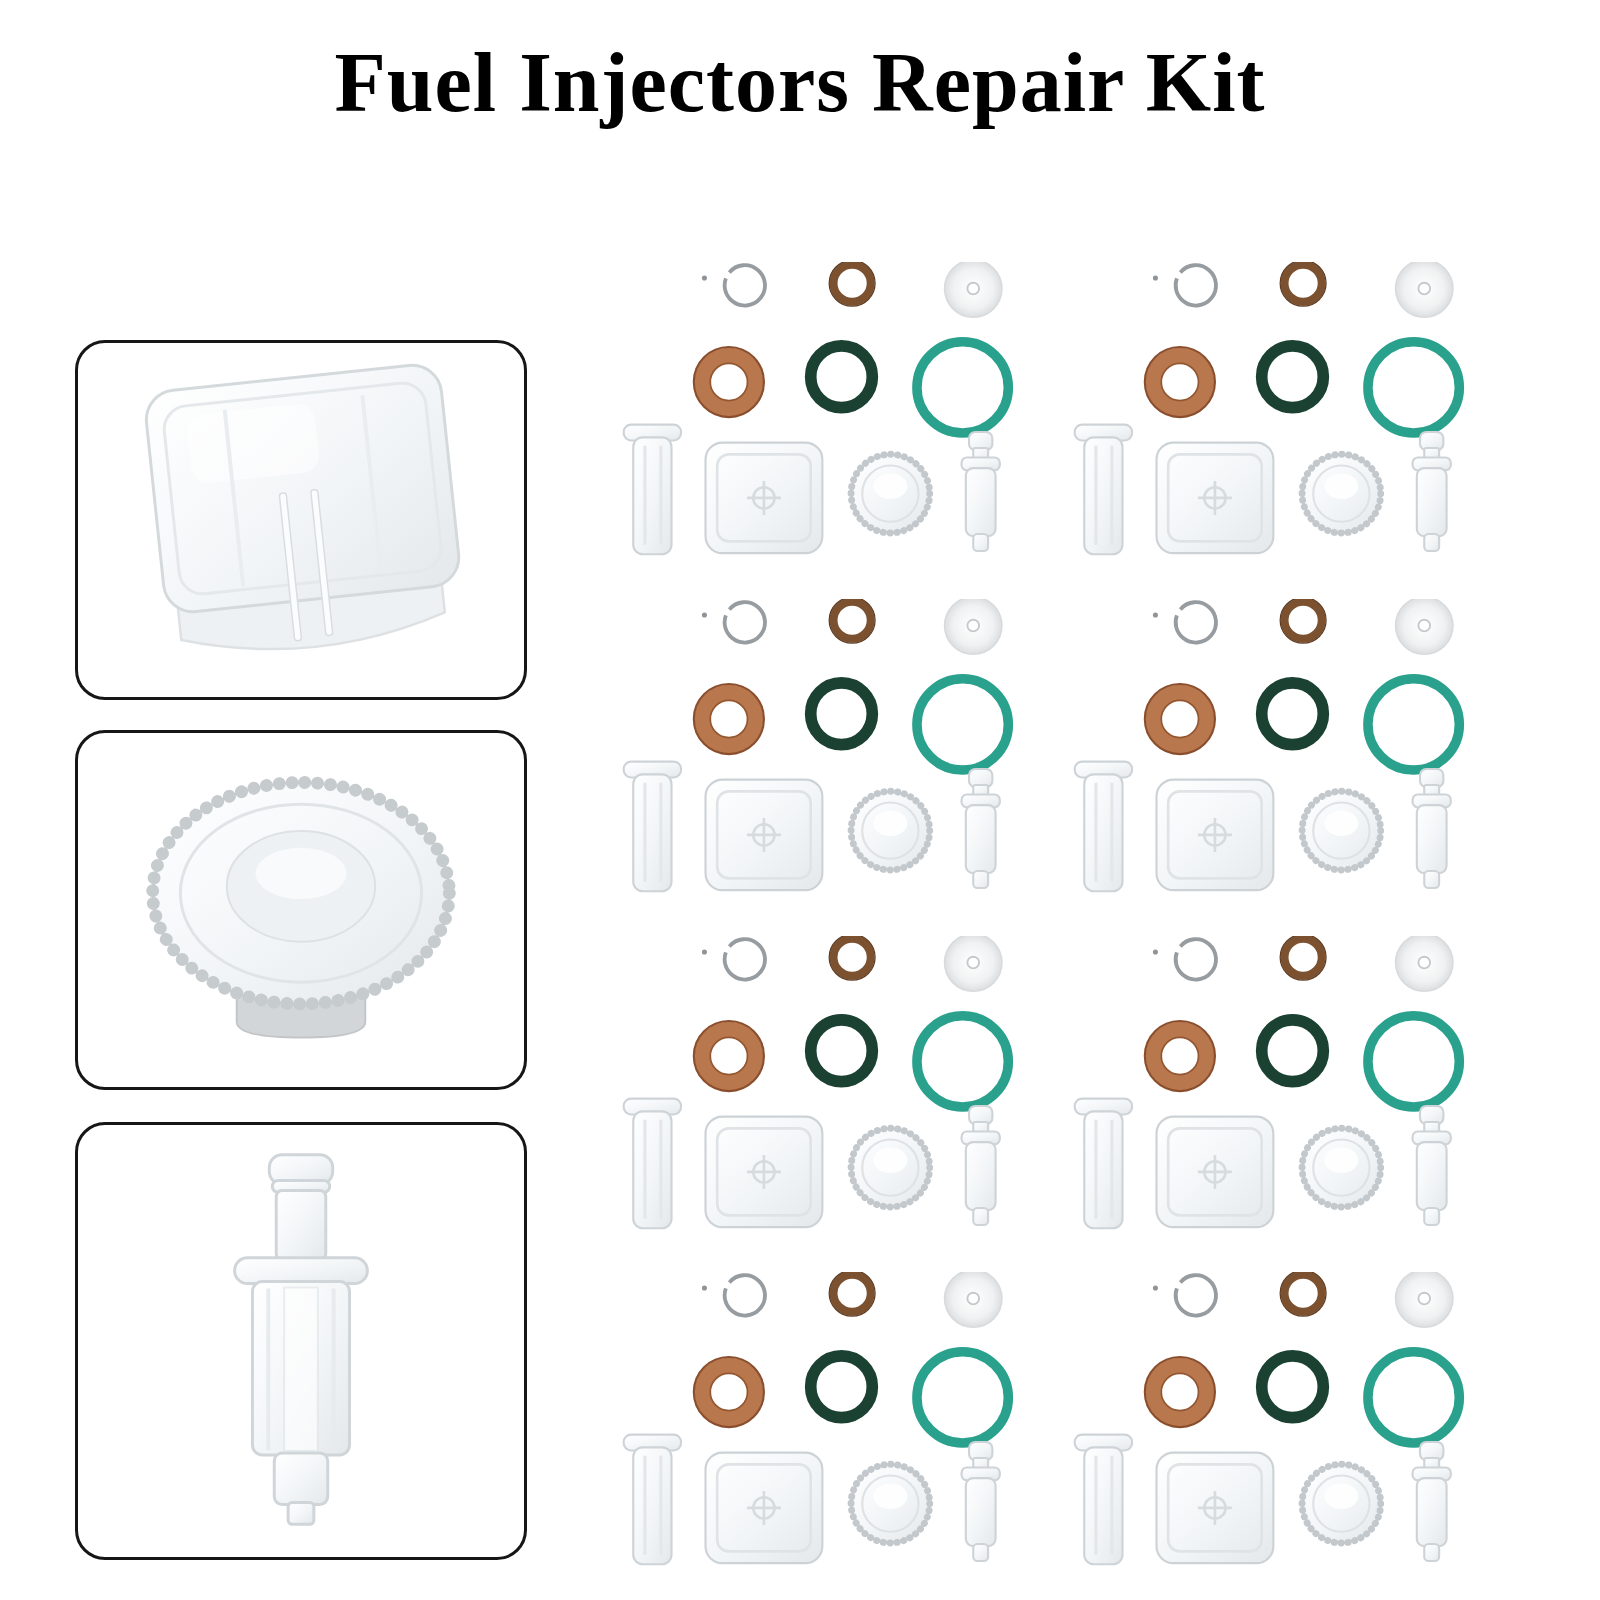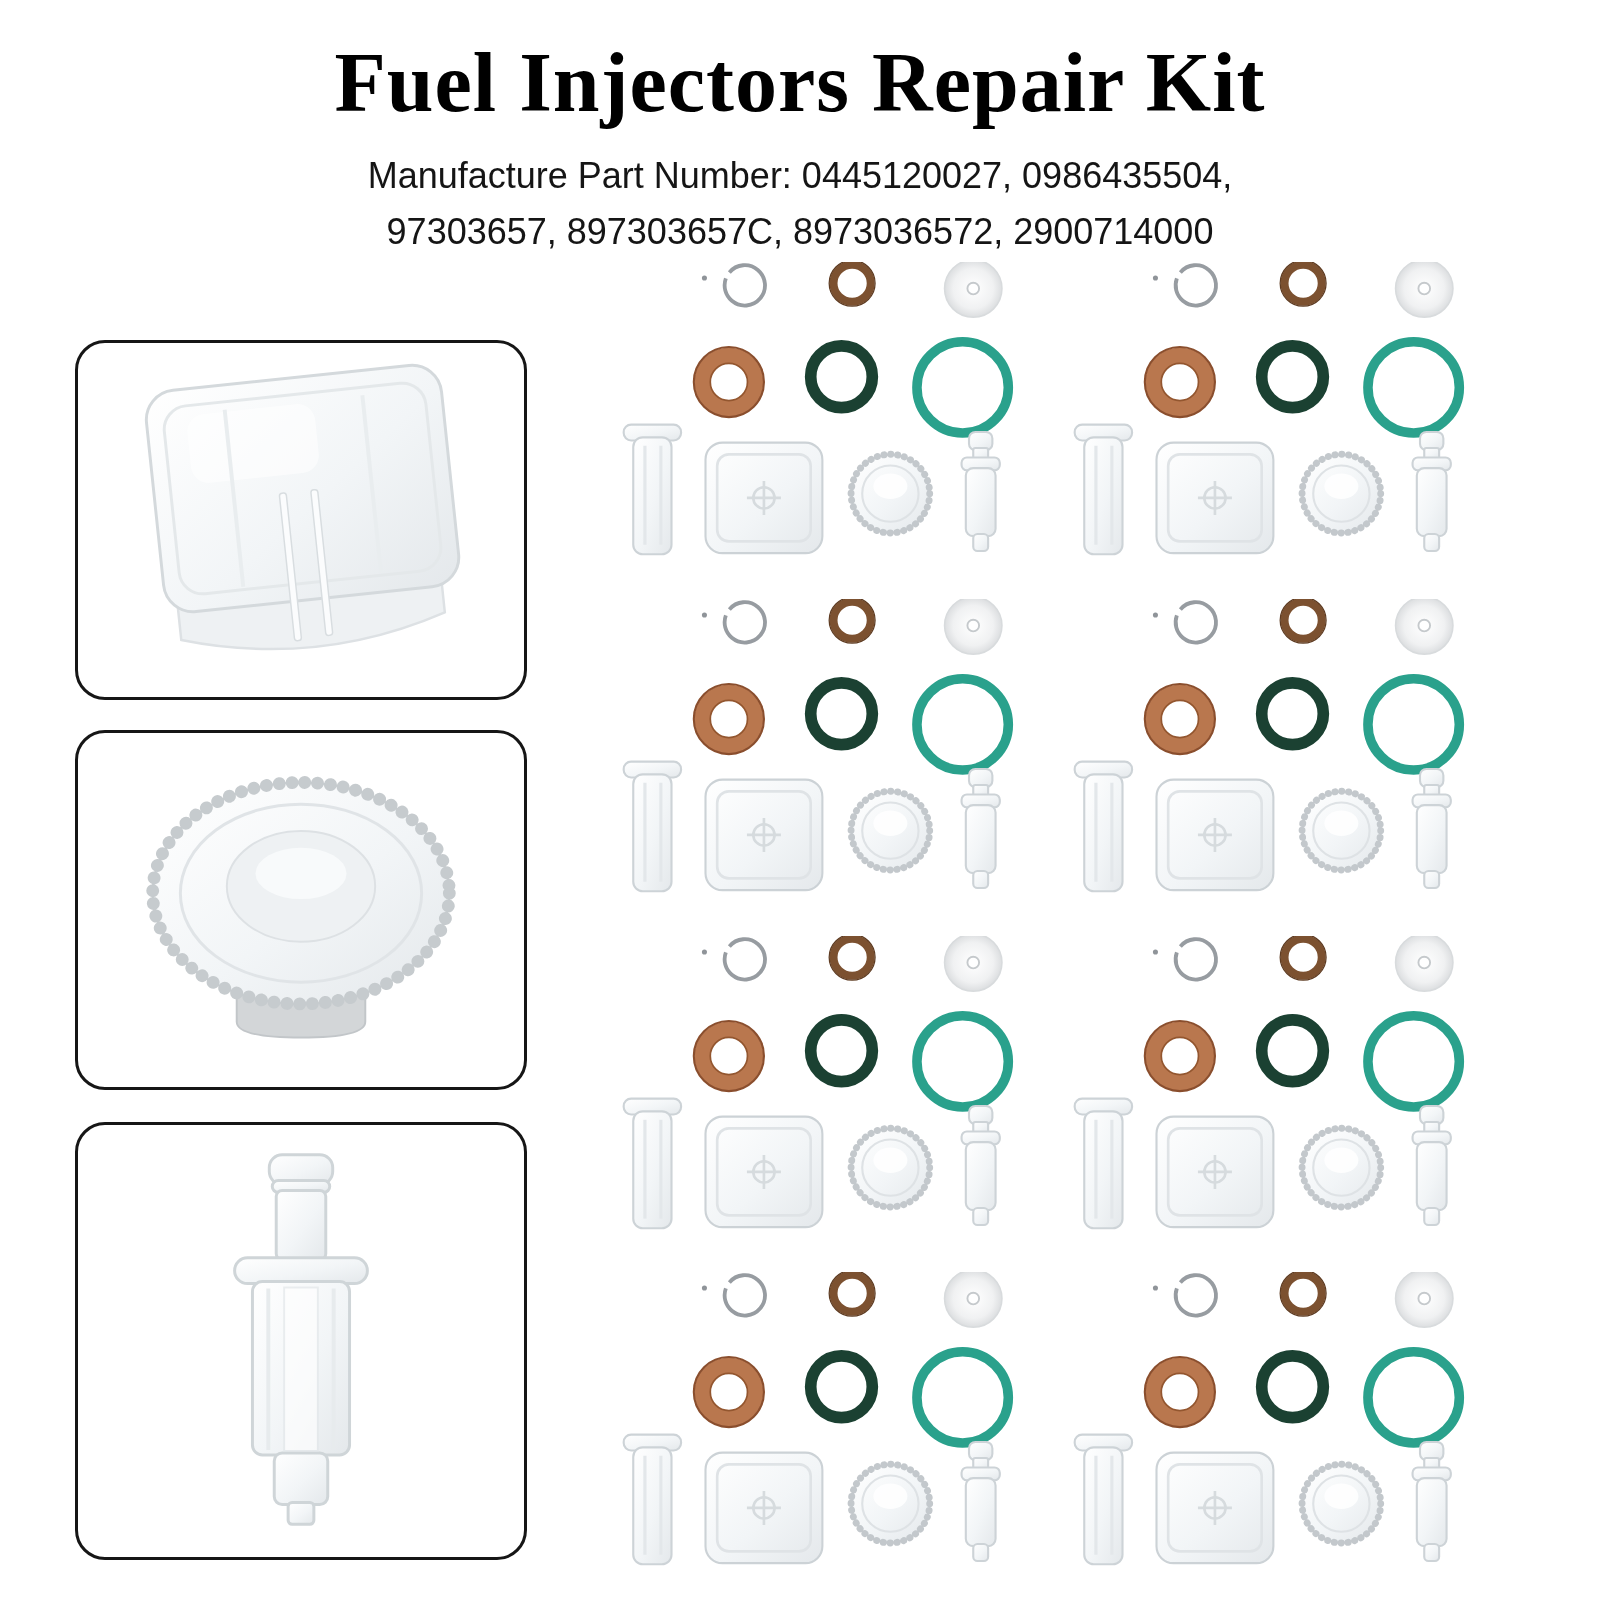--- a/index.html
+++ b/index.html
@@ -101,24 +101,20 @@
         <rect x="340" y="256" width="14" height="16" rx="4"></rect>
       </g>
     </symbol>
   </defs>
 </svg>
 
 <div class="page">
 
   <h1 class="title">Fuel Injectors Repair Kit</h1>
 
-  <div class="subtitle-block">
-    <p>Manufacture Part Number: 0445120027, 0986435504,</p>
-    <p>97303657, 897303657C, 8973036572, 2900714000</p>
-  </div>
 
   <div class="inset inset1">
     <svg viewBox="0 0 450 358">
       <g transform="rotate(-6 225 180)">
         <path d="M92 225 h268 v62 q-134 42 -268 0 z" fill="#eef1f3" stroke="#dde1e4" stroke-width="2.5"></path>
         <rect x="80" y="35" width="300" height="225" rx="30" fill="url(#plastic1)" stroke="#d4d9dc" stroke-width="3"></rect>
         <rect x="97" y="52" width="266" height="191" rx="24" fill="none" stroke="#e4e8ea" stroke-width="3"></rect>
         <rect x="120" y="62" width="130" height="70" rx="18" fill="#ffffff" opacity="0.55"></rect>
         <rect x="206" y="150" width="7" height="150" rx="3" fill="#fbfcfd" stroke="#d8dde0" stroke-width="1.5"></rect>
         <rect x="238" y="150" width="7" height="148" rx="3" fill="#fbfcfd" stroke="#d8dde0" stroke-width="1.5"></rect>

